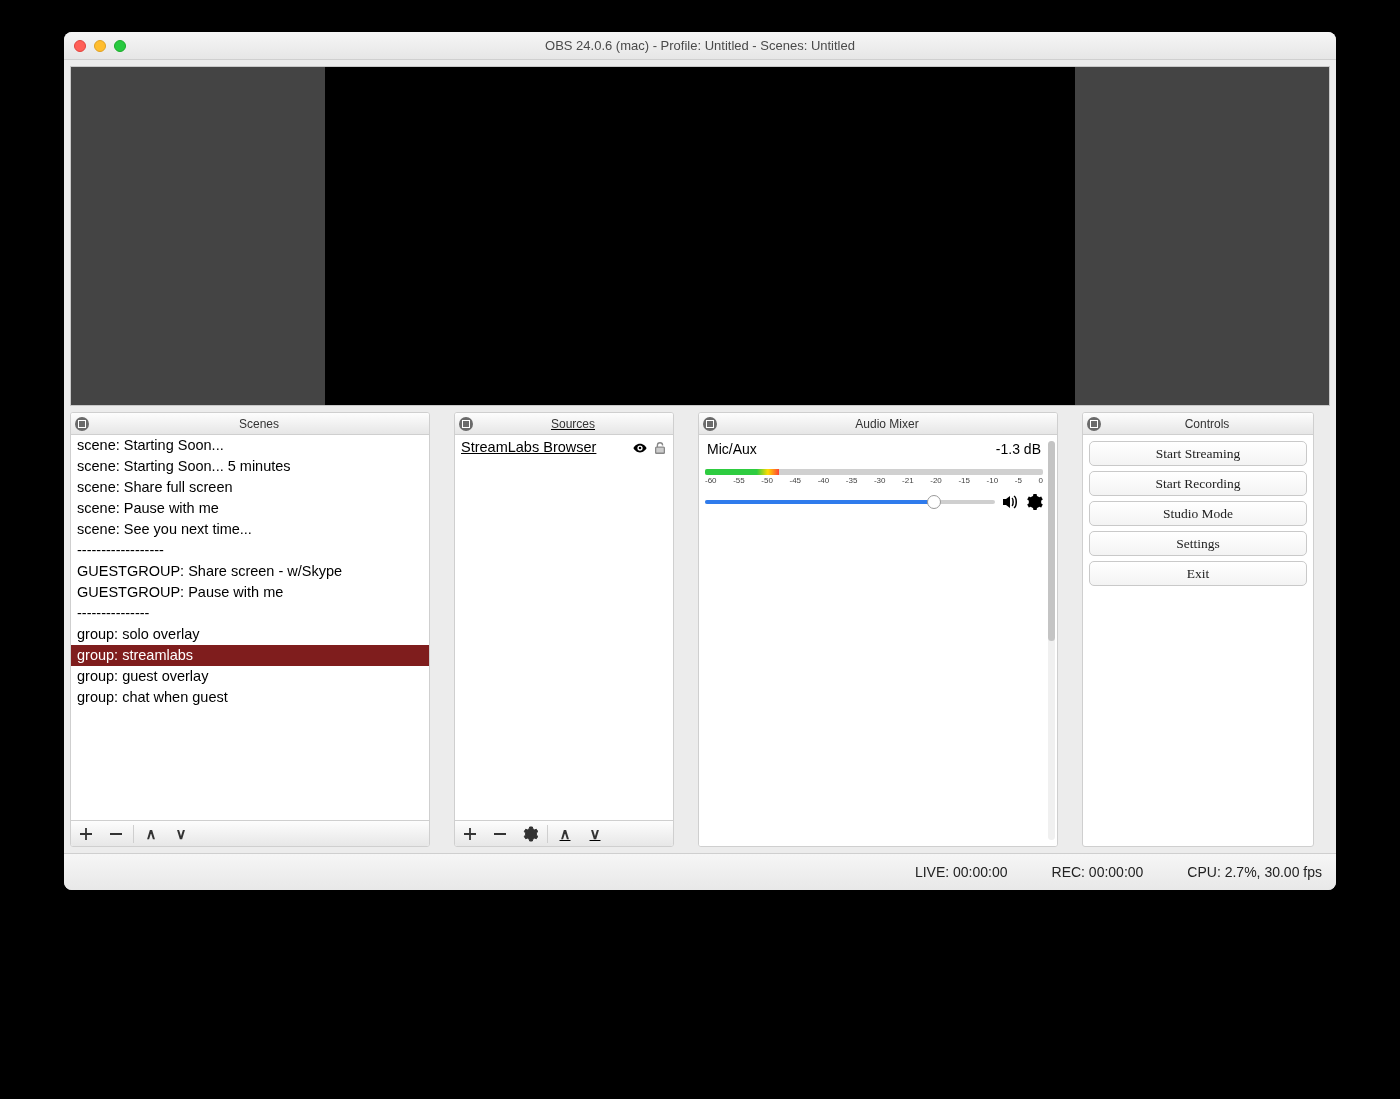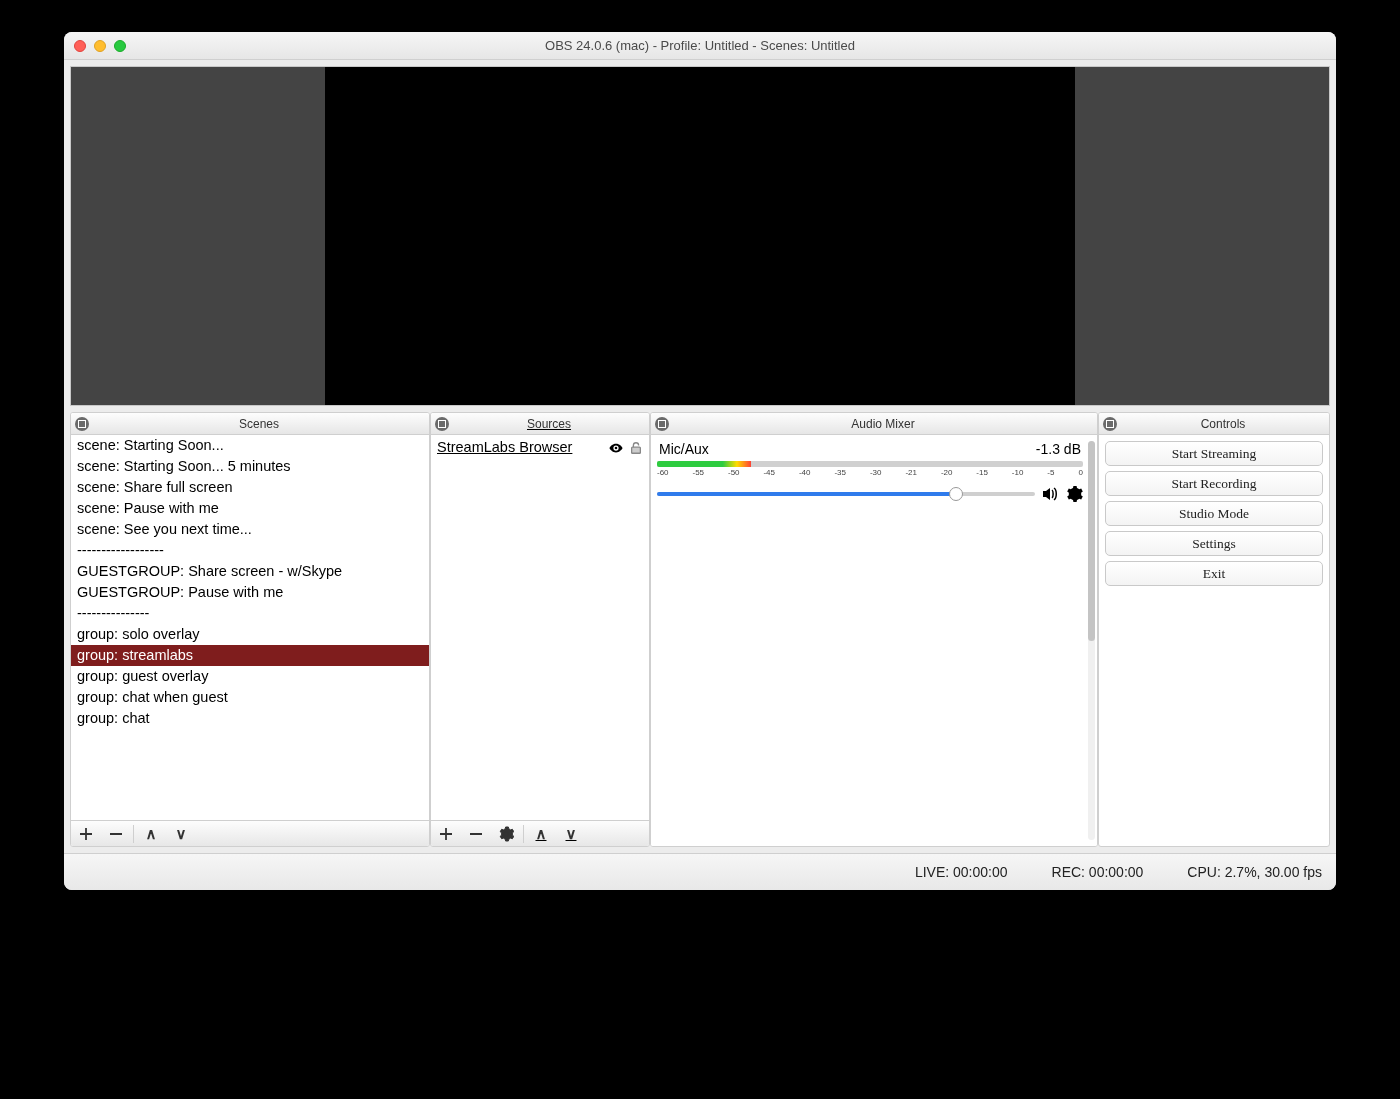--- a/index.html
+++ b/index.html
@@ -50,22 +50,22 @@
     border: 1px solid #c8c8c8;
   }
   .preview-canvas {
     position: absolute;
     top: 0; bottom: 0;
     left: 254px; right: 254px;
     background: #000;
   }
   .panels-row {
     display: flex;
-    gap: 0;
-    padding: 0 6px 6px 6px;
+    gap: 24px;
+    padding: 0 22px 6px 6px;
     flex: 1;
     min-height: 0;
   }
   .panel {
     background: #fff;
     border: 1px solid #cfcfcf;
     border-radius: 3px;
     display: flex;
     flex-direction: column;
     overflow: hidden;
@@ -117,21 +117,21 @@
   .ftr-sep { width: 1px; height: 18px; background: #cfcfcf; margin: 0 2px; }
   .ftr-btn .chev { font-size: 15px; font-weight: bold; }
   .ftr-btn svg { width: 16px; height: 16px; stroke: #333; }
   .source-item { display: flex; align-items: center; gap: 6px; padding: 3px 6px;}
   .src-label { flex: 1; }
   .eye-icon, .lock-icon { width: 14px; height: 14px; display: inline-flex; align-items: center; }
 
   
   .mixer-body { padding: 6px; position: relative; }
   .mix-head { display: flex; justify-content: space-between; font-size: 14px; padding: 0 2px; }
-  .vu-wrap { margin-top: 4px; }
+  .vu-wrap { margin-top: 12px; }
   .vu-bar { height: 6px; background: #d0d0d0; position: relative; border-radius: 2px; overflow: hidden;}
   .vu-fill { position: absolute; left:0; top:0; bottom:0; width: 20%;
     background: linear-gradient(to right, #2ecc40 0%, #2ecc40 70%, #ffdc00 85%, #ff4136 100%);
   }
   .vu-ticks { display: flex; justify-content: space-between; font-size: 8px; color: #444; margin-top: 1px;}
   .slider-row { display: flex; align-items: center; gap: 6px; margin-top: 8px; }
   .slider-track { flex: 1; height: 4px; background: #cfcfcf; position: relative; border-radius: 2px;}
   .slider-fill { position: absolute; left:0; top:0; bottom:0; width: 80%; background: #2f7bec; border-radius: 2px;}
   .slider-thumb { position: absolute; top: -5px; width: 14px; height: 14px; border-radius: 50%; background: #fff; border:1px solid #999;}
   .spk-icon, .gear-icon { width: 18px; height: 18px; display:inline-flex; cursor:pointer; }
@@ -189,21 +189,20 @@
           <div class="scene-item">scene: Pause with me</div>
           <div class="scene-item">scene: See you next time...</div>
           <div class="scene-item">------------------</div>
           <div class="scene-item">GUESTGROUP: Share screen - w/Skype</div>
           <div class="scene-item">GUESTGROUP: Pause with me</div>
           <div class="scene-item">---------------</div>
           <div class="scene-item">group: solo overlay</div>
           <div class="scene-item selected">group: streamlabs</div>
           <div class="scene-item">group: guest overlay</div>
           <div class="scene-item">group: chat when guest</div>
-          <div class="scene-item">group: chat</div>
         </div>
       <div class="panel-footer">
         <div class="ftr-btn">
             <svg viewBox="0 0 16 16" fill="none" stroke-width="1.8">
               <line x1="8" y1="2" x2="8" y2="14"></line>
               <line x1="2" y1="8" x2="14" y2="8"></line>
             </svg>
           </div>
         <div class="ftr-btn">
             <svg viewBox="0 0 16 16" fill="none" stroke-width="1.8">

